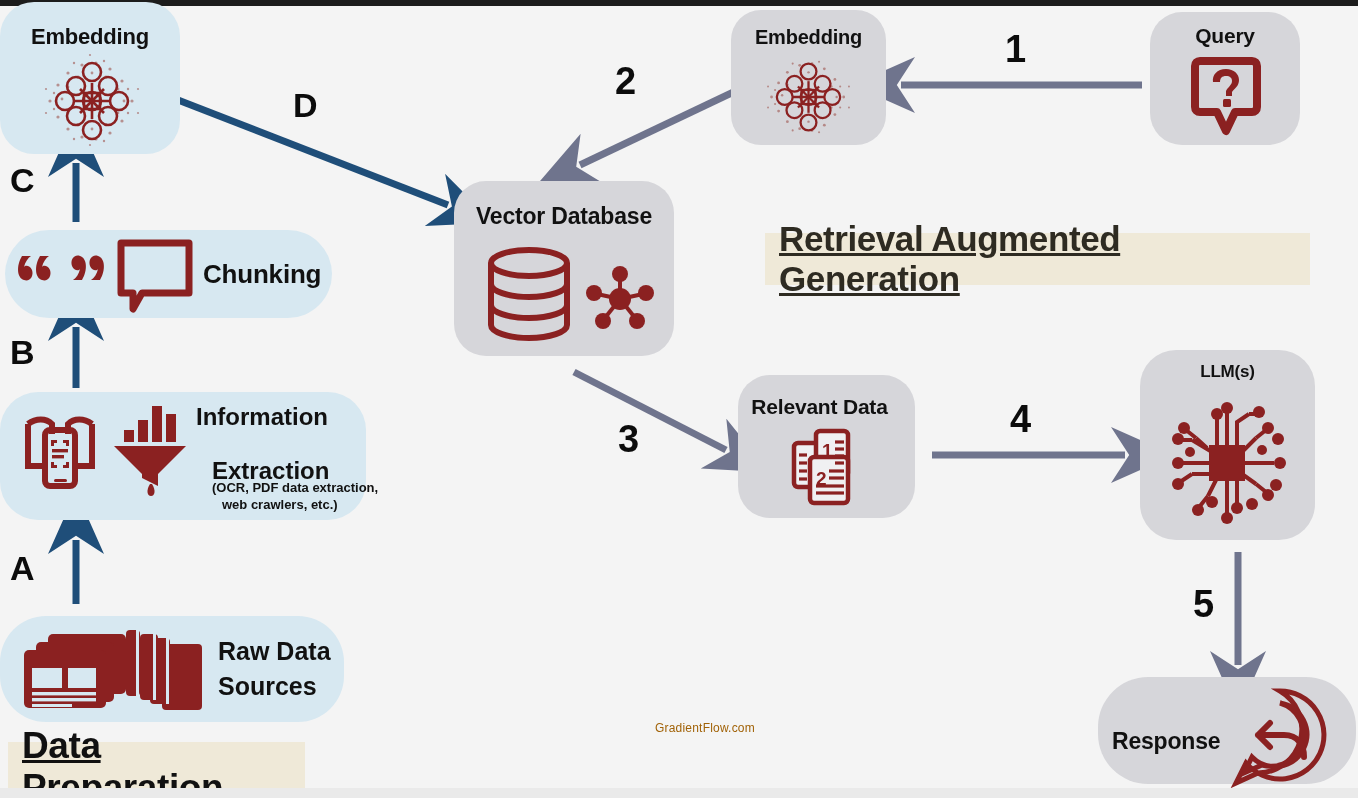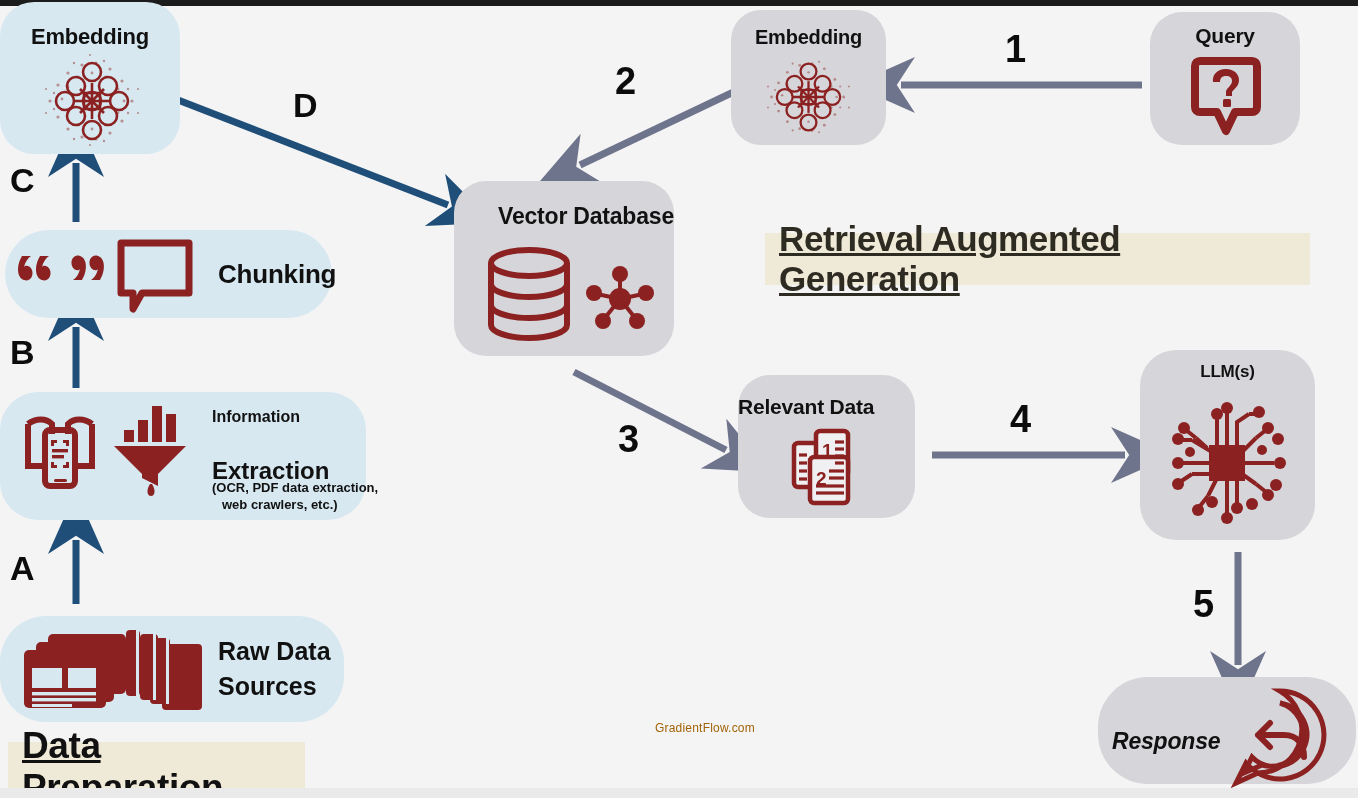--- a/index.html
+++ b/index.html
@@ -206,21 +206,21 @@
     <g fill="#8b2121">
       <path d="M4,4 C-2,14 -1,26 6,28 C12,30 16,24 14,18 C12,13 7,13 6,15 C7,10 10,6 13,4 Z"></path>
       <path d="M22,4 C16,14 17,26 24,28 C30,30 34,24 32,18 C30,13 25,13 24,15 C25,10 28,6 31,4 Z"></path>
       <path d="M64,28 C70,18 69,6 62,4 C56,2 52,8 54,14 C56,19 61,19 62,17 C61,22 58,26 55,28 Z"></path>
       <path d="M82,28 C88,18 87,6 80,4 C74,2 70,8 72,14 C74,19 79,19 80,17 C79,22 76,26 73,28 Z"></path>
     </g>
   </svg>
   <svg class="icon" style="left:116px; top:238px; width:78px; height:78px;" viewBox="0 0 78 78">
     <path d="M5,5 H73 V55 H26 L17,71 V55 H5 Z" fill="none" stroke="#8b2121" stroke-width="7" stroke-linejoin="round"></path>
   </svg>
-  <div class="box-title" style="left:203px; top:259px; font-size:26px;margin-left:15px;">Chunking</div>
+  <div class="box-title" style="left:203px; top:259px; font-size:26px;">Chunking</div>
 
   <div class="box blue" style="left:0px; top:392px; width:366px; height:128px; border-radius:38px;"></div>
   <svg class="icon" style="left:22px; top:410px; width:76px; height:82px;" viewBox="0 0 76 82">
     <g fill="none" stroke="#8b2121" stroke-width="6">
       <path d="M6,14 C14,8 24,8 30,14 L30,24"></path>
       <path d="M70,14 C62,8 52,8 46,14 L46,24"></path>
       <path d="M6,14 L6,56 L22,56"></path>
       <path d="M70,14 L70,56 L54,56"></path>
       <rect x="23" y="20" width="30" height="56" rx="5"></rect>
     </g>
@@ -241,21 +241,21 @@
   <svg class="icon" style="left:112px; top:404px; width:84px; height:92px;" viewBox="0 0 84 92">
     <g fill="#8b2121">
       <rect x="12" y="26" width="10" height="12"></rect>
       <rect x="26" y="16" width="10" height="22"></rect>
       <rect x="40" y="2" width="10" height="36"></rect>
       <rect x="54" y="10" width="10" height="28"></rect>
       <path d="M2,42 H74 L46,70 V82 L30,74 V70 Z"></path>
       <path d="M38,80 C34,86 35,92 39,92 C43,92 44,86 40,80 Z"></path>
     </g>
   </svg>
-  <div class="box-sub" style="left:212px; top:401px; font-size:16px; line-height:31px; width:auto;">Information</div>
+  <div class="box-sub" style="left:196px; top:401px; font-size:24px; line-height:31px; width:auto;">Information</div>
   <div class="box-sub" style="left:212px; top:455px; font-size:24px; line-height:31px; width:auto;">Extraction</div>
   <div class="box-sub" style="left:212px; top:479px;">(OCR, PDF data extraction,</div>
   <div class="box-sub" style="left:212px; top:496px;margin-left:10px;">web crawlers, etc.)</div>
 
   <div class="box blue" style="left:0px; top:616px; width:344px; height:106px; border-radius:46px;"></div>
   <svg class="icon" style="left:22px; top:626px; width:188px; height:88px;" viewBox="0 0 188 88">
     <g fill="#8b2121">
       <rect x="26" y="8" width="78" height="60" rx="5"></rect>
       <rect x="14" y="16" width="78" height="60" rx="5"></rect>
       <rect x="2" y="24" width="82" height="58" rx="5"></rect>
@@ -276,21 +276,21 @@
     <g fill="#d7e8f1">
       <rect x="114" y="4" width="3" height="66"></rect>
       <rect x="131" y="8" width="3" height="66"></rect>
       <rect x="144" y="12" width="3" height="66"></rect>
     </g>
   </svg>
   <div class="box-sub" style="left:218px; top:635px; font-size:25px; line-height:33px; width:auto;">Raw Data</div>
   <div class="box-sub" style="left:218px; top:670px; font-size:25px; line-height:33px; width:auto;">Sources</div>
 
   <div class="box gray" style="left:454px; top:181px; width:220px; height:175px; border-radius:32px;"></div>
-  <div class="box-title" style="left:454px; top:203px; width:220px; text-align:right; font-size:23px;">Vector Database</div>
+  <div class="box-title" style="left:454px; top:203px; width:220px; text-align:center; font-size:23px;">Vector Database</div>
   <svg class="icon" style="left:486px; top:246px; width:86px; height:100px;" viewBox="0 0 86 100">
     <g fill="none" stroke="#8b2121" stroke-width="6">
       <ellipse cx="43" cy="17" rx="38" ry="13"></ellipse>
       <path d="M5,17 V79 C5,86 22,92 43,92 C64,92 81,86 81,79 V17"></path>
       <path d="M5,38 C5,45 22,51 43,51 C64,51 81,45 81,38"></path>
       <path d="M5,59 C5,66 22,72 43,72 C64,72 81,66 81,59"></path>
     </g>
   </svg>
   <svg class="icon" style="left:584px; top:263px; width:72px; height:72px;" viewBox="0 0 72 72">
     <g stroke="#8b2121" stroke-width="4">
@@ -375,21 +375,21 @@
   <div class="box-title" style="left:1150px; top:24px; width:150px; text-align:center; font-size:21px;">Query</div>
   <svg class="icon" style="left:1192px; top:55px; width:68px; height:82px;" viewBox="0 0 68 82">
     <path d="M8,6 H60 C63,6 65,8 65,11 V52 C65,55 63,57 60,57 H43 L34,76 L25,57 H8 C5,57 3,55 3,52 V11 C3,8 5,6 8,6 Z" fill="none" stroke="#8b2121" stroke-width="8" stroke-linejoin="round"></path>
     <g fill="#8b2121">
       <path d="M34,14 C25,14 20,20 21,27 L28,27 C28,23 30,21 34,21 C38,21 40,23 40,26 C40,30 36,32 34,36 L34,41 L40,41 L40,37 C43,33 47,31 47,25 C47,19 42,14 34,14 Z"></path>
       <rect x="31" y="44" width="8" height="8" rx="1.5"></rect>
     </g>
   </svg>
 
   <div class="box gray" style="left:738px; top:375px; width:177px; height:143px; border-radius:32px;"></div>
-  <div class="box-title" style="left:738px; top:395px; width:163px; font-size:21px;">Relevant Data</div>
+  <div class="box-title" style="left:738px; top:395px; width:163px; text-align:center; font-size:21px;">Relevant Data</div>
   <svg class="icon" style="left:790px; top:425px; width:78px; height:82px;" viewBox="0 0 78 82">
     <g fill="#f0f0f2" stroke="#8b2121" stroke-width="4.5">
       <rect x="4" y="18" width="32" height="44" rx="4"></rect>
       <rect x="26" y="6" width="32" height="46" rx="4"></rect>
       <rect x="20" y="32" width="38" height="46" rx="4"></rect>
     </g>
     <g fill="#8b2121" font-family="'Liberation Sans', sans-serif" font-weight="bold">
       <text x="32" y="32" font-size="19">1</text>
       <text x="26" y="60" font-size="19">2</text>
     </g>
@@ -435,21 +435,21 @@
       <circle cx="71" cy="126" r="6"></circle>
         <circle cx="81" cy="116" r="6"></circle>
       <circle cx="96" cy="112" r="6"></circle>
         <circle cx="56" cy="110" r="6"></circle>
       <circle cx="34" cy="60" r="5"></circle>
         <circle cx="106" cy="58" r="5"></circle>
     </g>
   </svg>
 
   <div class="box gray" style="left:1098px; top:677px; width:258px; height:107px; border-radius:50px;"></div>
-  <div class="box-title" style="left:1112px; top:728px; font-size:23px;font-style:italic;">Response</div>
+  <div class="box-title" style="left:1112px; top:728px; font-size:23px;">Response</div>
   <svg class="icon" style="left:1228px; top:685px; width:104px; height:104px;" viewBox="0 0 104 104">
     <path d="M52,6 A44,44 0 1,1 18,78 L8,98 L30,88 A44,44 0 0,0 52,6 Z" fill="none" stroke="#8b2121" stroke-width="5"></path>
     <path d="M52,18 A32,32 0 1,1 24,72 L16,88 L34,80 A32,32 0 0,0 52,18 Z" fill="none" stroke="#8b2121" stroke-width="5"></path>
     <path d="M42,38 L30,50 L42,62 M30,50 H56 C70,50 76,60 76,72" fill="none" stroke="#8b2121" stroke-width="6" stroke-linecap="round" stroke-linejoin="round"></path>
   </svg>
 
   <div class="stage-label" style="left:10px; top:163px;">C</div>
   <div class="stage-label" style="left:10px; top:335px;">B</div>
   <div class="stage-label" style="left:10px; top:551px;">A</div>
   <div class="stage-label" style="left:293px; top:88px;">D</div>

